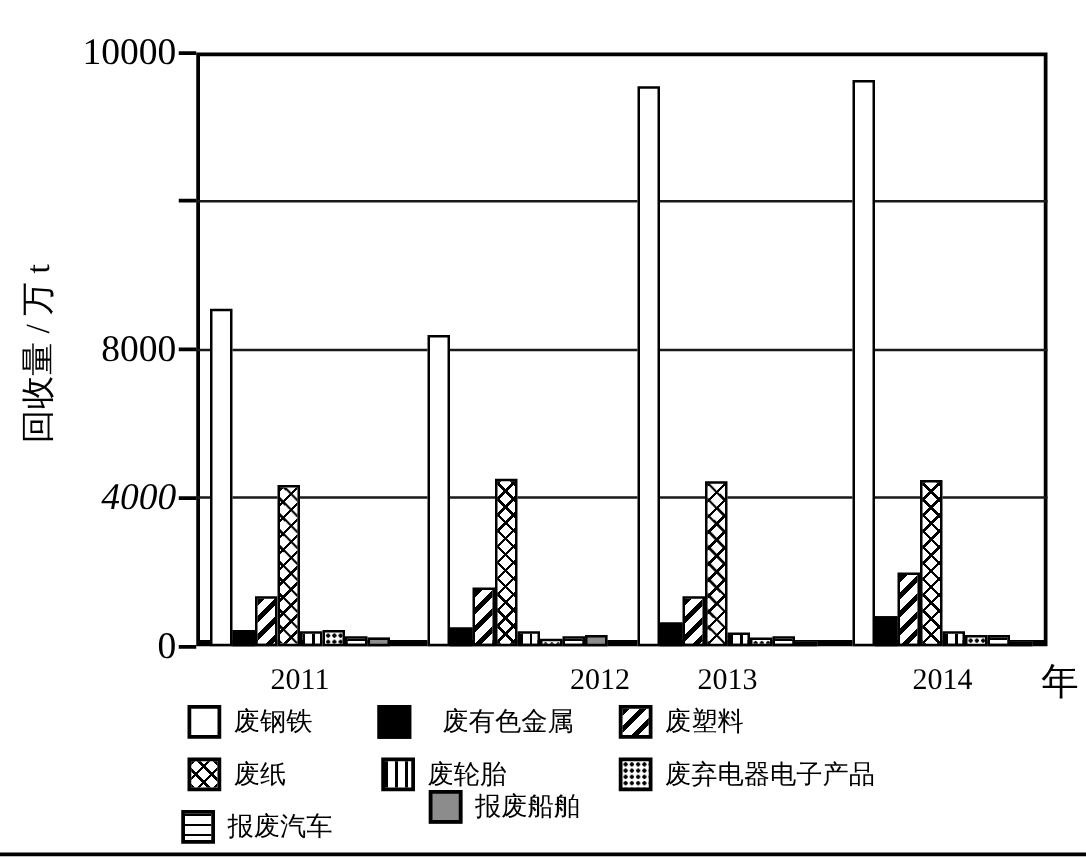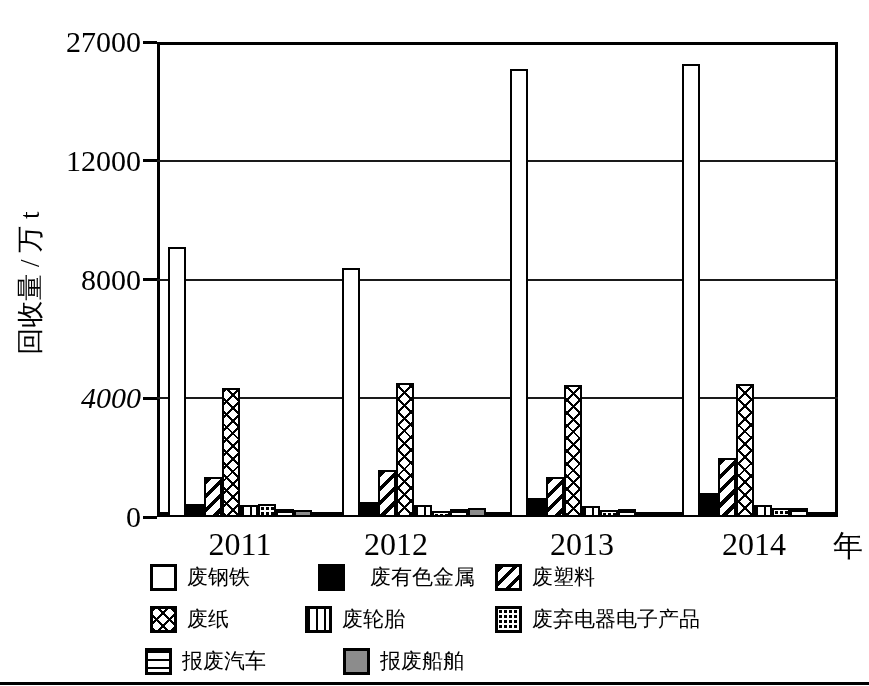--- a/index.html
+++ b/index.html
@@ -7,21 +7,21 @@
     position:relative;width:869px;height:686px;background:#fff;overflow:hidden;
     font-family:"Liberation Serif","DejaVu Serif",serif;color:#000;
   }
   .plot-area{
     position:absolute;box-sizing:border-box;
     border:3px solid #000;border-bottom:5px solid #000;background:#fff;
   }
   .gridline{position:absolute;height:2px;background:#1a1a1a;}
   .ytick{position:absolute;width:14px;height:3px;background:#000;}
   .yticklabel{position:absolute;font-size:30px;text-align:right;line-height:42px;height:42px;}
-  .xlabel{position:absolute;font-size:32px;text-align:center;line-height:36px;}
+  .xlabel{position:absolute;font-size:24px;text-align:center;line-height:36px;}
   .x-unit{position:absolute;font-size:30px;line-height:36px;}
   .ytitle{
     position:absolute;white-space:nowrap;font-size:27px;
     transform:translate(-50%,-50%) rotate(-90deg);
     font-family:"Liberation Serif","DejaVu Serif",serif;
   }
   .bar{position:absolute;box-sizing:border-box;border:2px solid #000;}
   .legend-item{position:absolute;display:flex;align-items:center;gap:10px;height:34px;}
   .swatch{width:21px;height:21px;box-sizing:content-box;border:3px solid #000;flex:0 0 auto;}
   .legend-label{font-size:21px;line-height:34px;white-space:nowrap;}
@@ -51,23 +51,22 @@
 <div class="ytick" style="left: 143px; top: 515.5px;"></div>
     <div class="yticklabel" style="left: 0px; top: 496px; width: 141px;">0</div>
     <div class="gridline" style="left: 157px; top: 397.25px; width: 681px;"></div>
     <div class="ytick" style="left: 143px; top: 396.75px;"></div>
     <div class="yticklabel" style="left: 0px; top: 377.25px; width: 141px; font-style: italic;">4000</div>
     <div class="gridline" style="left: 157px; top: 278.5px; width: 681px;"></div>
     <div class="ytick" style="left: 143px; top: 278px;"></div>
     <div class="yticklabel" style="left: 0px; top: 258.5px; width: 141px;">8000</div>
     <div class="gridline" style="left: 157px; top: 159.75px; width: 681px;"></div>
     <div class="ytick" style="left: 143px; top: 159.25px;"></div>
-    <div class="yticklabel" style="left: 0px; top: 139.75px; width: 141px;">12000</div>
     <div class="ytick" style="left: 143px; top: 40.5px;"></div>
-    <div class="yticklabel" style="left: 0px; top: 21px; width: 141px;">27000</div>
+    <div class="yticklabel" style="left: 0px; top: 21px; width: 141px;">10000</div>
     <div class="bar p-white" style="left: 168px; top: 246.844px; width: 18px; height: 270.156px;"></div>
     <div class="bar p-white" style="left: 342px; top: 267.625px; width: 18px; height: 249.375px;"></div>
     <div class="bar p-white" style="left: 510px; top: 68.7188px; width: 18px; height: 448.281px;"></div>
     <div class="bar p-white" style="left: 682px; top: 64.2656px; width: 18px; height: 452.734px;"></div>
     <div class="bar p-black" style="left: 186px; top: 503.641px; width: 18px; height: 13.3594px;"></div>
     <div class="bar p-black" style="left: 360px; top: 502.156px; width: 18px; height: 14.8438px;"></div>
     <div class="bar p-black" style="left: 528px; top: 497.703px; width: 18px; height: 19.2969px;"></div>
     <div class="bar p-black" style="left: 700px; top: 493.25px; width: 18px; height: 23.75px;"></div>
     <div class="bar p-diag" style="left: 204px; top: 476.922px; width: 18px; height: 40.0781px;"></div>
     <div class="bar p-diag" style="left: 378px; top: 469.5px; width: 18px; height: 47.5px;"></div>
@@ -87,28 +86,28 @@
     <div class="bar p-dots" style="left: 772px; top: 508.094px; width: 18px; height: 8.90625px;"></div>
     <div class="bar p-horiz" style="left: 276px; top: 508.688px; width: 18px; height: 8.3125px;"></div>
     <div class="bar p-horiz" style="left: 450px; top: 508.984px; width: 18px; height: 8.01562px;"></div>
     <div class="bar p-horiz" style="left: 618px; top: 508.688px; width: 18px; height: 8.3125px;"></div>
     <div class="bar p-horiz" style="left: 790px; top: 507.5px; width: 18px; height: 9.5px;"></div>
     <div class="bar p-gray" style="left: 294px; top: 510.172px; width: 18px; height: 6.82812px;"></div>
     <div class="bar p-gray" style="left: 468px; top: 508.094px; width: 18px; height: 8.90625px;"></div>
     <div class="bar p-gray" style="left: 636px; top: 513px; width: 18px; height: 4px;"></div>
     <div class="bar p-gray" style="left: 808px; top: 513px; width: 18px; height: 4px;"></div>
     <div class="xlabel" style="left: 168px; top: 526px; width: 144px;">2011</div>
-    <div class="xlabel" style="left: 324px; top: 526px; width: 144px;">2012</div>
+    <div class="xlabel" style="left: 360px; top: 526px; width: 144px; text-align: right;">2012</div>
     <div class="xlabel" style="left: 510px; top: 526px; width: 144px;">2013</div>
     <div class="xlabel" style="left: 682px; top: 526px; width: 144px;">2014</div>
     <div class="legend-item" style="left: 150px; top: 560px;">
       <div class="swatch p-white"></div>
       <div class="legend-label">废钢铁</div>
     </div>
-    <div class="legend-item" style="left: 318px; top: 560px; gap: 25px;">
+    <div class="legend-item" style="left: 302px; top: 560px; gap: 25px;">
       <div class="swatch p-black"></div>
       <div class="legend-label">废有色金属</div>
     </div>
     <div class="legend-item" style="left: 150px; top: 602px;">
       <div class="swatch p-cross"></div>
       <div class="legend-label">废纸</div>
     </div>
     <div class="legend-item" style="left: 495px; top: 560px;">
       <div class="swatch p-diag"></div>
       <div class="legend-label">废塑料</div>
@@ -118,17 +117,17 @@
       <div class="legend-label">废弃电器电子产品</div>
     </div>
     <div class="legend-item" style="left: 305px; top: 602px;">
       <div class="swatch p-vert"></div>
       <div class="legend-label">废轮胎</div>
     </div>
     <div class="legend-item" style="left: 145px; top: 644px;">
       <div class="swatch p-horiz"></div>
       <div class="legend-label">报废汽车</div>
     </div>
-    <div class="legend-item" style="left: 343px; top: 644px; justify-content: space-between;">
+    <div class="legend-item" style="left: 343px; top: 628px; justify-content: space-between;">
       <div class="swatch p-gray"></div>
       <div class="legend-label">报废船舶</div>
     </div>
   </div>
 
 </body></html>

